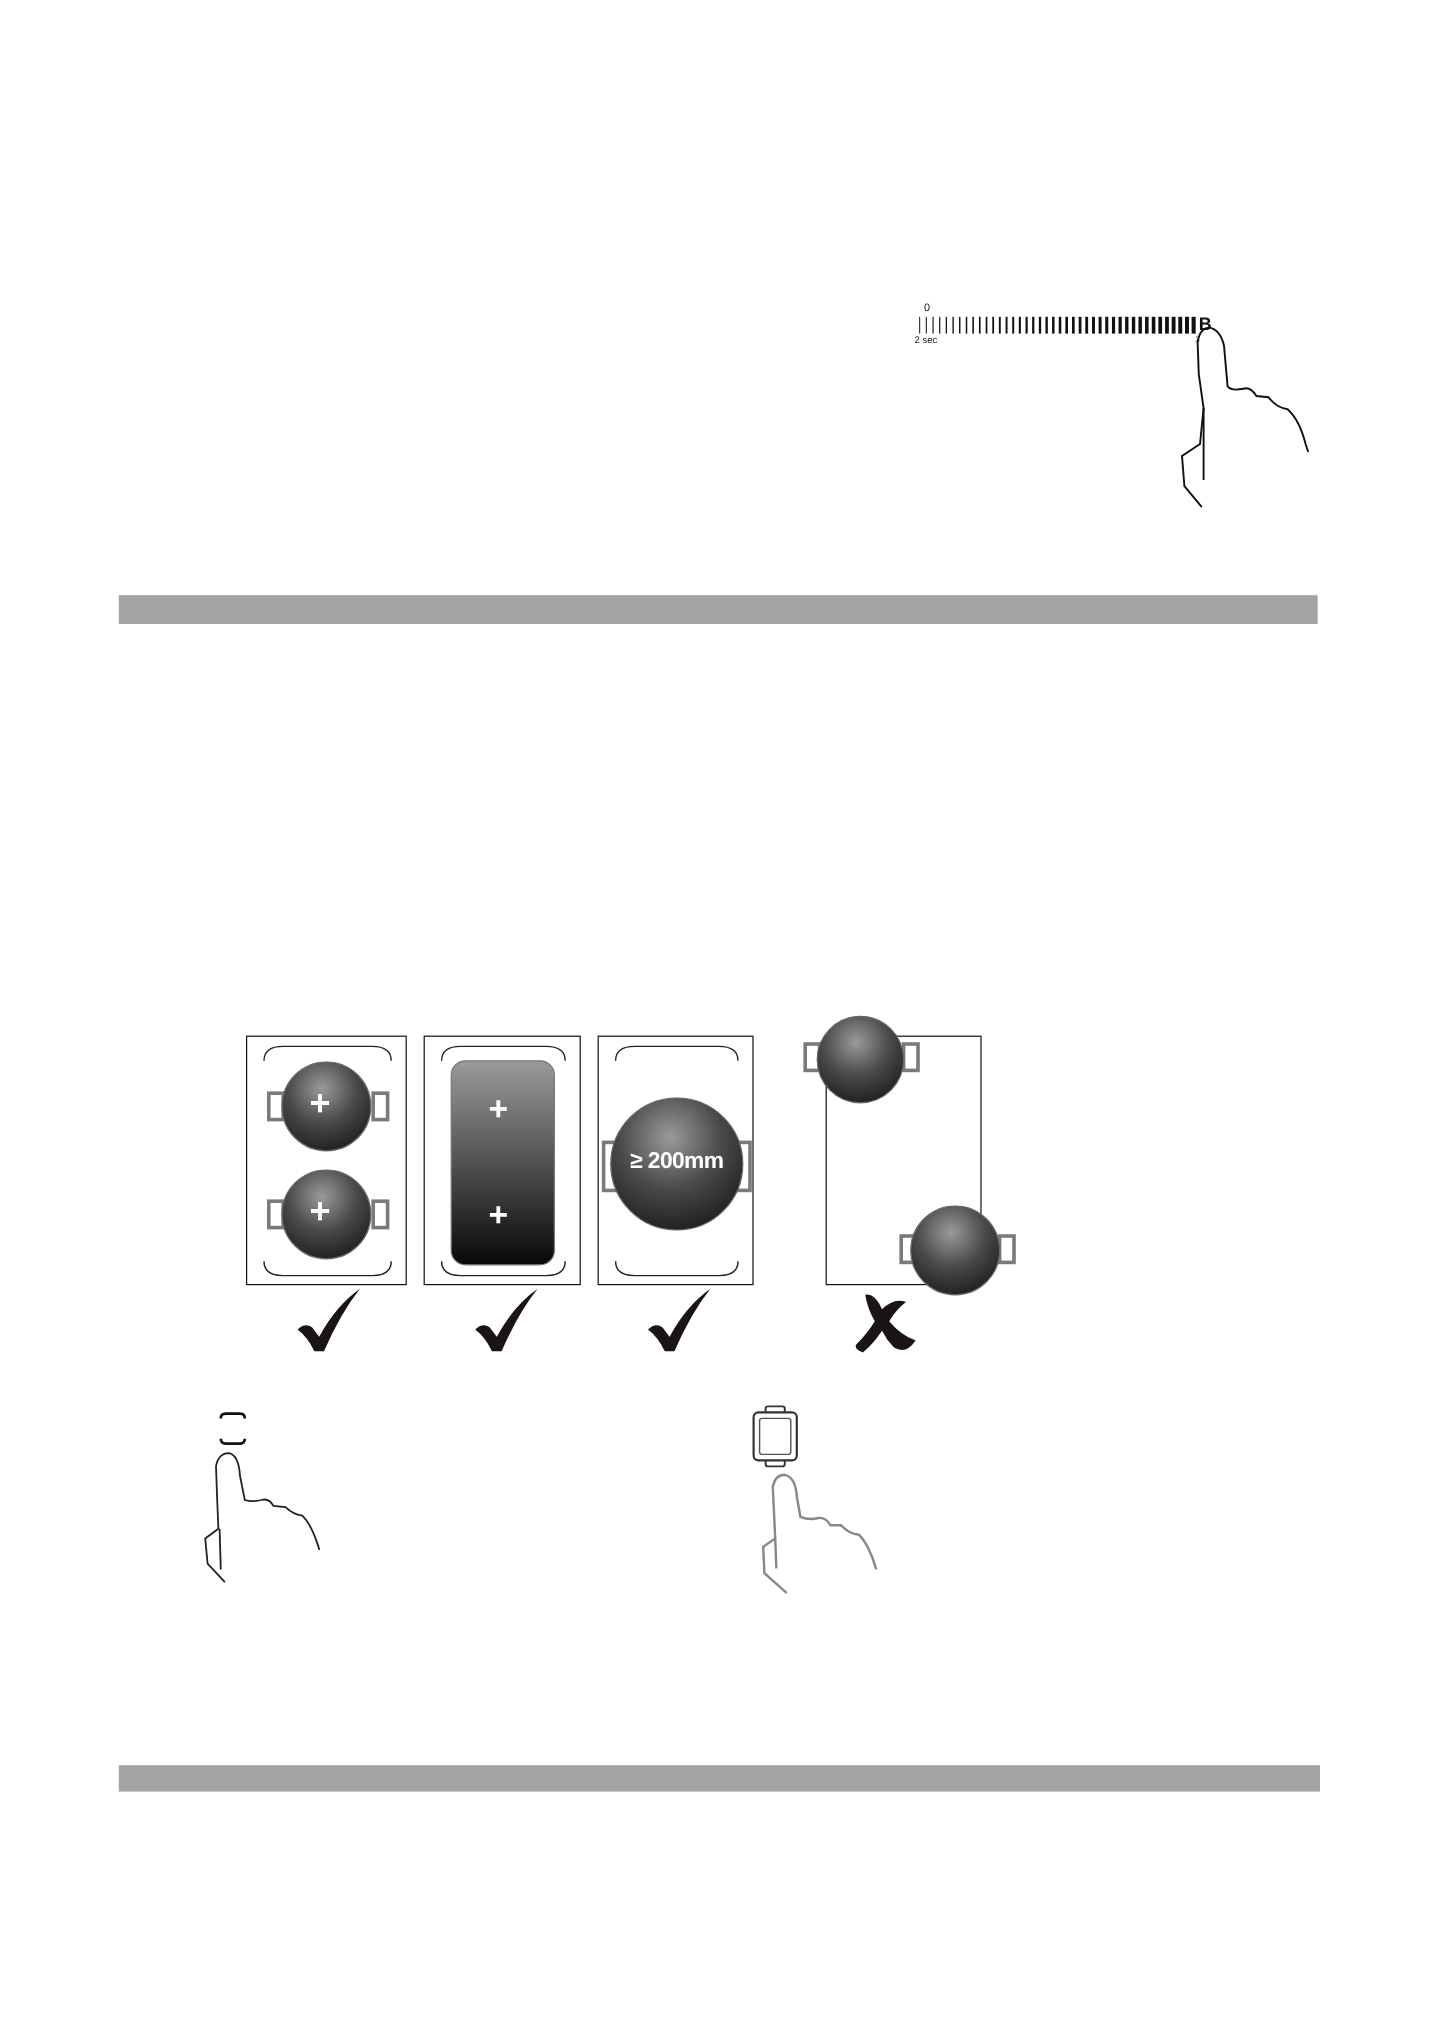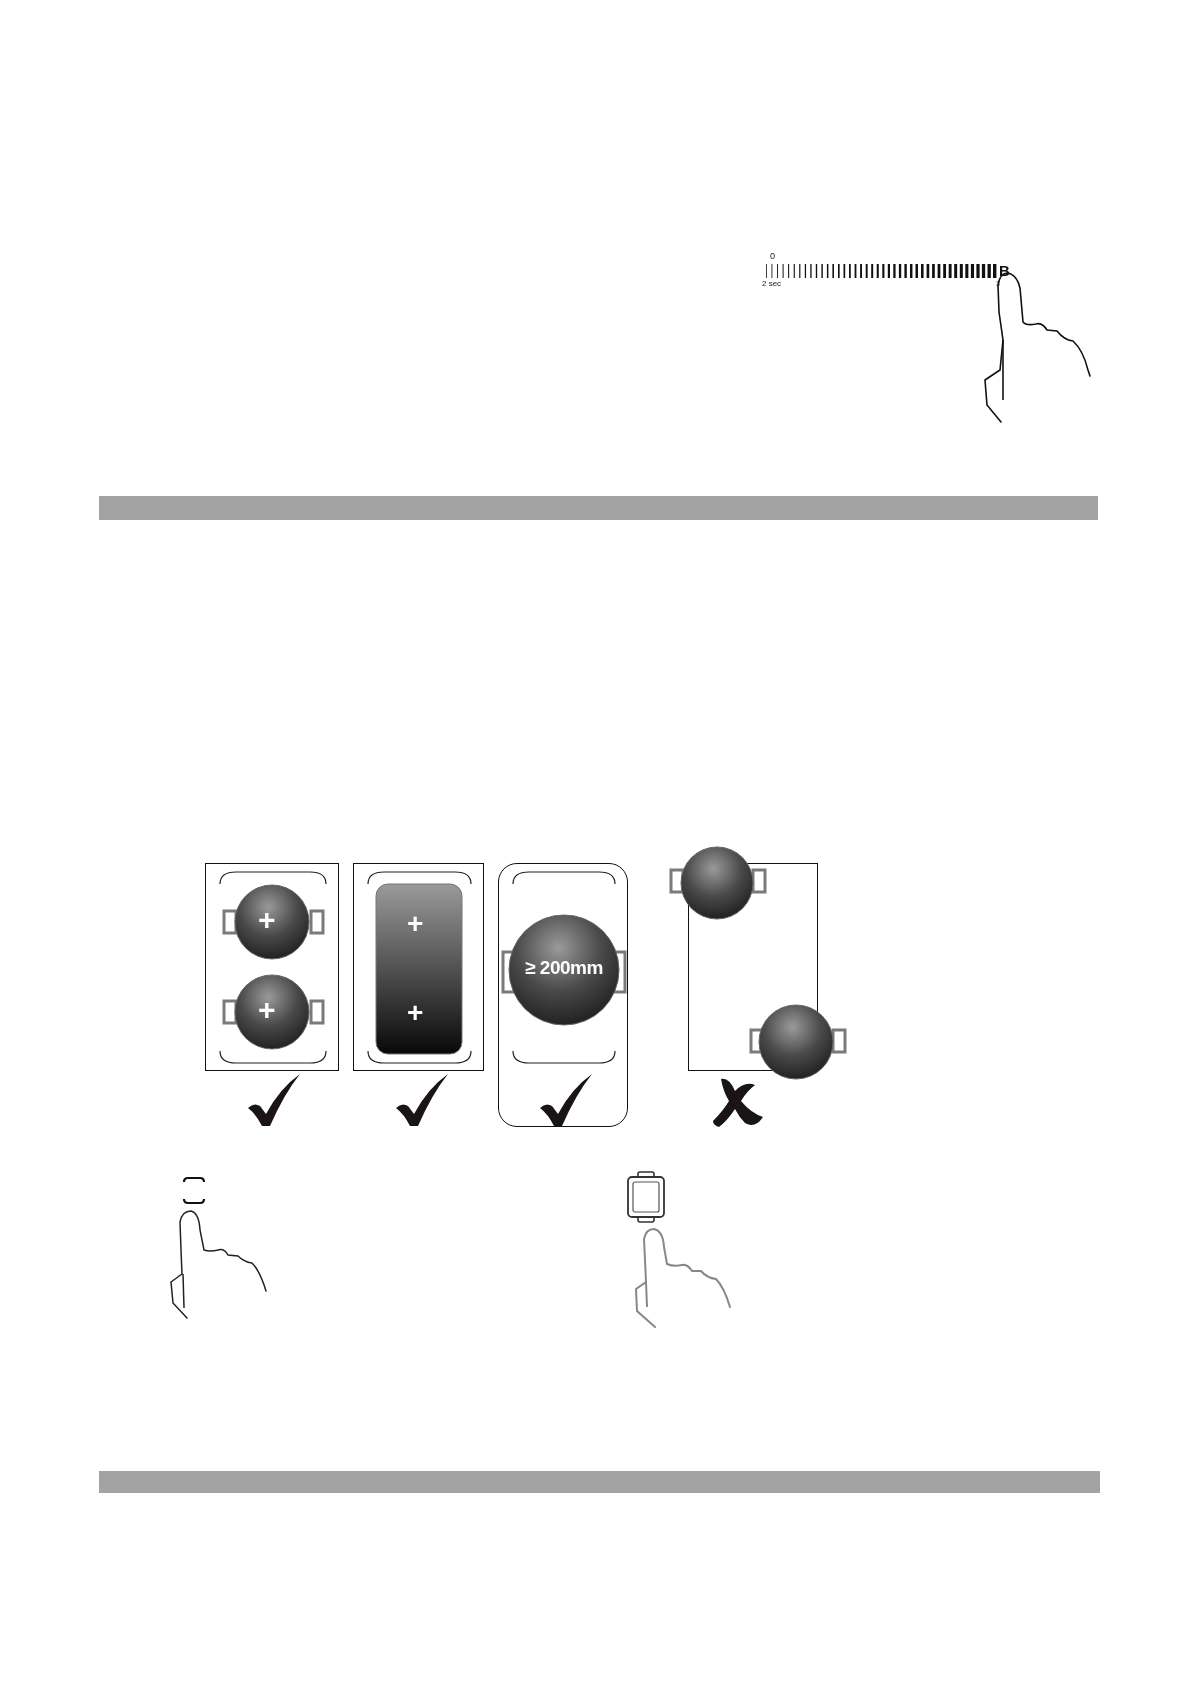--- a/index.html
+++ b/index.html
@@ -102,21 +102,21 @@
   <div class="panel" style="left:353px; top:863px; width:131px; height:208px;">
     <svg width="131" height="208" viewBox="0 0 131 208">
       <path d="M14,20 Q14,8 30,8 L101,8 Q117,8 117,20" fill="none" stroke="#222" stroke-width="1.2"></path>
       <path d="M14,187 Q14,199 30,199 L101,199 Q117,199 117,187" fill="none" stroke="#222" stroke-width="1.2"></path>
       <rect x="22" y="20" width="86" height="170" rx="12" ry="12" fill="url(#og)" stroke="#777" stroke-width="1"></rect>
     </svg>
     <span class="abs" style="left:53px; top:46px; color:#fff; font-weight:bold; font-size:28px; line-height:28px;">+</span>
     <span class="abs" style="left:53px; top:135px; color:#fff; font-weight:bold; font-size:28px; line-height:28px;">+</span>
   </div>
 
-  <div class="panel" style="left:498px; top:863px; width:130px; height:264px;border-radius:19px;">
+  <div class="panel" style="left:498px; top:863px; width:130px; height:208px;">
     <svg width="130" height="208" viewBox="0 0 130 208">
       <path d="M14,20 Q14,8 30,8 L100,8 Q116,8 116,20" fill="none" stroke="#222" stroke-width="1.2"></path>
       <path d="M14,187 Q14,199 30,199 L100,199 Q116,199 116,187" fill="none" stroke="#222" stroke-width="1.2"></path>
       <rect x="4" y="88" width="12" height="40" fill="#fff" stroke="#7a7a7a" stroke-width="3"></rect>
       <rect x="114" y="88" width="12" height="40" fill="#fff" stroke="#7a7a7a" stroke-width="3"></rect>
       <circle cx="65" cy="106" r="55" fill="url(#pg)" stroke="#666" stroke-width="1"></circle>
     </svg>
     <span class="abs" style="left:18px; top:93px; width:94px; text-align:center; color:#fff; font-weight:bold; font-size:19px; letter-spacing:-0.5px;">≥ 200mm</span>
   </div>
 

